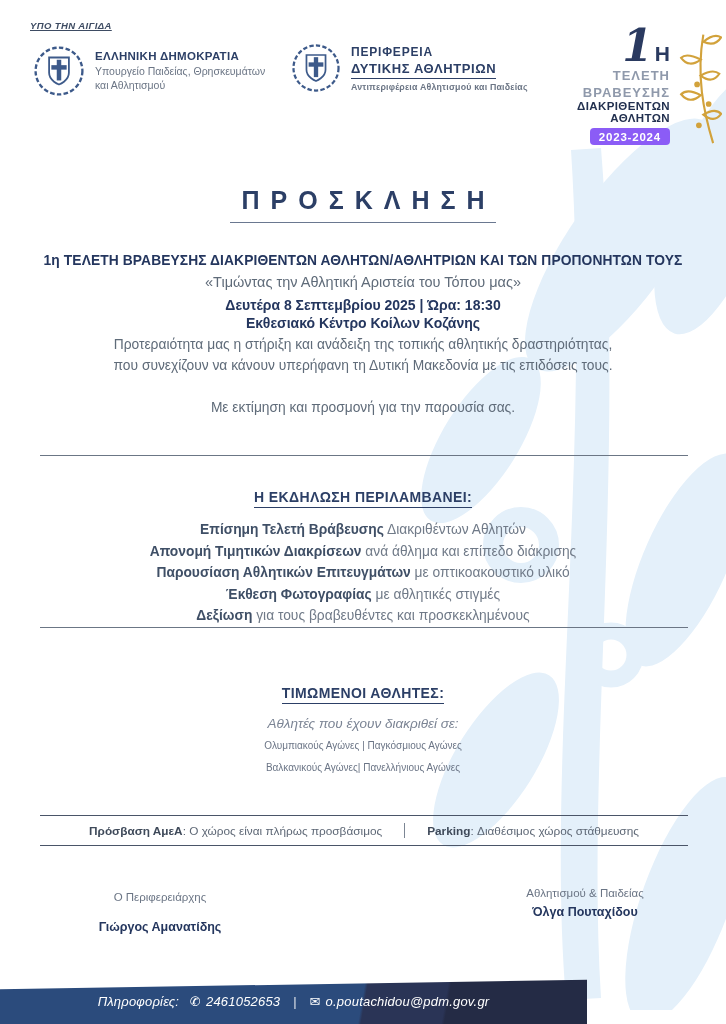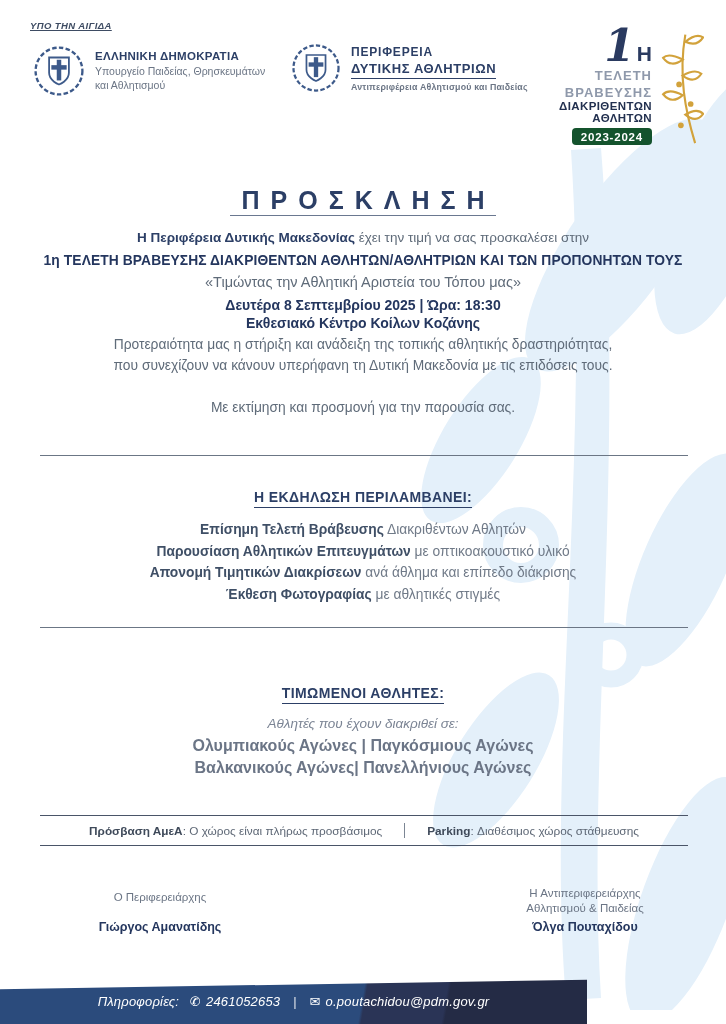--- a/index.html
+++ b/index.html
@@ -19,57 +19,57 @@
   .ministry{top:44px;left:32px;}
   .region{top:42px;left:290px;}
   .org .emblem{flex:0 0 auto;}
   .ministry-title{font-size:11.5px;font-weight:bold;color:#2c3f66;letter-spacing:.3px;}
   .ministry-sub{font-size:10.5px;color:#6b7585;line-height:1.35;margin-top:2px;}
   .region-line1{font-size:12px;font-weight:bold;color:#2c3f66;letter-spacing:.8px;}
   .region-line2{font-size:13px;font-weight:bold;color:#2c3f66;letter-spacing:.6px;
                 display:inline-block;border-bottom:1.5px solid #2c3f66;padding-bottom:2px;}
   .region-sub{font-size:8.8px;font-weight:bold;color:#6b7585;margin-top:3px;letter-spacing:.2px;}
   
-  .badge{top:26px;right:22px;display:flex;align-items:flex-start;gap:4px;}
+  .badge{top:26px;right:4px;display:flex;align-items:flex-start;gap:4px;}
   .badge-col{text-align:right;width:112px;}
   .badge-one{font-family:"DejaVu Serif","Liberation Serif",serif;font-style:italic;
              font-weight:bold;font-size:44px;line-height:.9;color:#2a3a60;}
   .badge-eta{font-size:21px;font-weight:bold;color:#2a3a60;font-style:normal;
              font-family:"Liberation Sans",sans-serif;margin-left:2px;}
   .badge-l1{font-size:13px;font-weight:600;color:#8f99ab;letter-spacing:1px;margin-top:2px;}
   .badge-l2{font-size:11.5px;font-weight:800;color:#22304f;letter-spacing:.4px;}
-  .badge-pill{display:inline-block;margin-top:4px;background:#14532d;color:#fff;
+  .badge-pill{display:inline-block;margin-top:4px;background:#8b5cf6;color:#fff;
               font-size:11.5px;font-weight:bold;letter-spacing:.8px;
               border-radius:4px;padding:2.5px 9px;}
   
   .center{left:0;width:726px;text-align:center;}
   .title{top:186px;}
   .title span{display:inline-block;font-size:25px;font-weight:bold;color:#2c3f66;
               letter-spacing:11px;padding-left:11px;border-bottom:1.5px solid #6a7890;
-              }
+              padding-bottom:7px;}
   .intro{top:230px;font-size:13.5px;color:#5f6b79;}
   .intro b{color:#2c3f66;}
   .event-title{top:253px;font-size:13.8px;font-weight:bold;color:#24365e;letter-spacing:.1px;}
   .motto{top:274px;font-size:14.5px;color:#5f6b79;}
   .datetime{top:297px;font-size:14px;font-weight:bold;color:#24365e;}
   .venue{top:315px;font-size:14px;font-weight:bold;color:#24365e;}
   .bodytext{top:334px;font-size:13.8px;color:#5f6b79;line-height:21px;}
   .closing{top:400px;font-size:13.8px;color:#5f6b79;}
   .rule{position:absolute;left:40px;width:648px;border-top:1.2px solid #6b7685;z-index:1;}
   .rule1{top:455px;}
   .rule2{top:627px;}
   
   .sec-head{display:inline-block;font-size:14px;font-weight:bold;color:#2c3f66;
             letter-spacing:.4px;border-bottom:1.5px solid #2c3f66;padding-bottom:2px;}
   .program{top:488px;}
   .program .items{margin-top:11px;font-size:13.8px;line-height:21.5px;color:#707a88;}
   .program .items b{color:#3f4f66;}
   .honored{top:684px;}
   .honored .sub{margin-top:12px;font-size:13.5px;font-style:italic;color:#7b8494;}
-  .honored .lines{margin-top:4px;font-size:16px;line-height:21.5px;font-weight:bold;color:#6b7586;}
+  .honored .lines{margin-top:4px;font-size:10px;line-height:21.5px;font-weight:normal;color:#6b7586;}
   
   .infobar{top:815px;left:40px;width:648px;border-top:1.2px solid #4a5568;
            border-bottom:1.2px solid #4a5568;padding:7px 0;display:flex;
            justify-content:center;align-items:center;gap:22px;font-size:11.8px;color:#5d6775;}
   .infobar b{color:#3f4a5a;}
   .vline{width:1px;height:15px;background:#7c8694;}
   
   .sign{text-align:center;}
   .sign-left{top:890px;left:70px;width:180px;}
   .sign-right{top:886px;right:36px;width:210px;}
@@ -159,45 +159,43 @@
       <circle cx="26" cy="62" r="3.2" fill="#d2a23b"></circle>
       <circle cx="39" cy="84" r="3.2" fill="#d2a23b"></circle>
       <circle cx="28" cy="108" r="3.2" fill="#d2a23b"></circle>
     </svg>
   </div>
 
   <div class="layer center title">
     <span>ΠΡΟΣΚΛΗΣΗ</span>
   </div>
 
-  <div class="layer center intro">
-    <b>Η Περιφέρεια Δυτικής Μακεδονίας</b><span> έχει την τιμή να σας προσκαλέσει στην</span>
-  </div>
 
   <div class="layer center event-title">1η ΤΕΛΕΤΗ ΒΡΑΒΕΥΣΗΣ ΔΙΑΚΡΙΘΕΝΤΩΝ ΑΘΛΗΤΩΝ/ΑΘΛΗΤΡΙΩΝ ΚΑΙ ΤΩΝ ΠΡΟΠΟΝΗΤΩΝ ΤΟΥΣ</div>
   <div class="layer center motto">«Τιμώντας την Αθλητική Αριστεία του Τόπου μας»</div>
   <div class="layer center datetime">Δευτέρα 8 Σεπτεμβρίου 2025 | Ώρα: 18:30</div>
   <div class="layer center venue">Εκθεσιακό Κέντρο Κοίλων Κοζάνης</div>
 
   <div class="layer center bodytext">
     <div>Προτεραιότητα μας η στήριξη και ανάδειξη της τοπικής αθλητικής δραστηριότητας,</div>
     <div>που συνεχίζουν να κάνουν υπερήφανη τη Δυτική Μακεδονία με τις επιδόσεις τους.</div>
   </div>
 
   <div class="layer center closing">Με εκτίμηση και προσμονή για την παρουσία σας.</div>
 
   <div class="rule rule1"></div>
 
   <div class="layer center program">
     <span class="sec-head">Η ΕΚΔΗΛΩΣΗ ΠΕΡΙΛΑΜΒΑΝΕΙ:</span>
     <div class="items">
       <div><b>Επίσημη Τελετή Βράβευσης</b><span> Διακριθέντων Αθλητών</span></div>
+      <div><b>Απονομή Τιμητικών Διακρίσεων</b><span> ανά άθλημα και επίπεδο διάκρισης</span></div>
       <div><b>Παρουσίαση Αθλητικών Επιτευγμάτων</b><span> με οπτικοακουστικό υλικό</span></div>
-      <div><b>Απονομή Τιμητικών Διακρίσεων</b><span> ανά άθλημα και επίπεδο διάκρισης</span></div>
       <div><b>Έκθεση Φωτογραφίας</b><span> με αθλητικές στιγμές</span></div>
+      <div><b>Δεξίωση</b><span> για τους βραβευθέντες και προσκεκλημένους</span></div>
     </div>
   </div>
 
   <div class="rule rule2"></div>
 
   <div class="layer center honored">
     <span class="sec-head">ΤΙΜΩΜΕΝΟΙ ΑΘΛΗΤΕΣ:</span>
     <div class="sub">Αθλητές που έχουν διακριθεί σε:</div>
     <div class="lines">
       <div>Ολυμπιακούς Αγώνες | Παγκόσμιους Αγώνες</div>
@@ -210,21 +208,20 @@
     <span class="vline"></span>
     <span><b>Parking</b><span>: Διαθέσιμος χώρος στάθμευσης</span></span>
   </div>
 
   <div class="layer sign sign-left">
     <div class="role">Ο Περιφερειάρχης</div>
     <div class="name">Γιώργος Αμανατίδης</div>
   </div>
 
   <div class="layer sign sign-right">
-    <div class="role">Η Αντιπεριφερειάρχης</div>
     <div class="role">Αθλητισμού &amp; Παιδείας</div>
     <div class="name">Όλγα Πουταχίδου</div>
   </div>
 
   <div class="footer">
     <div class="footer-text">
       <span>Πληροφορίες:</span>
       <span class="ic" style="margin-left:7px;">✆</span><span>2461052653</span>
       <span class="sep">|</span>
       <span class="ic">✉</span><span>o.poutachidou@pdm.gov.gr</span>

